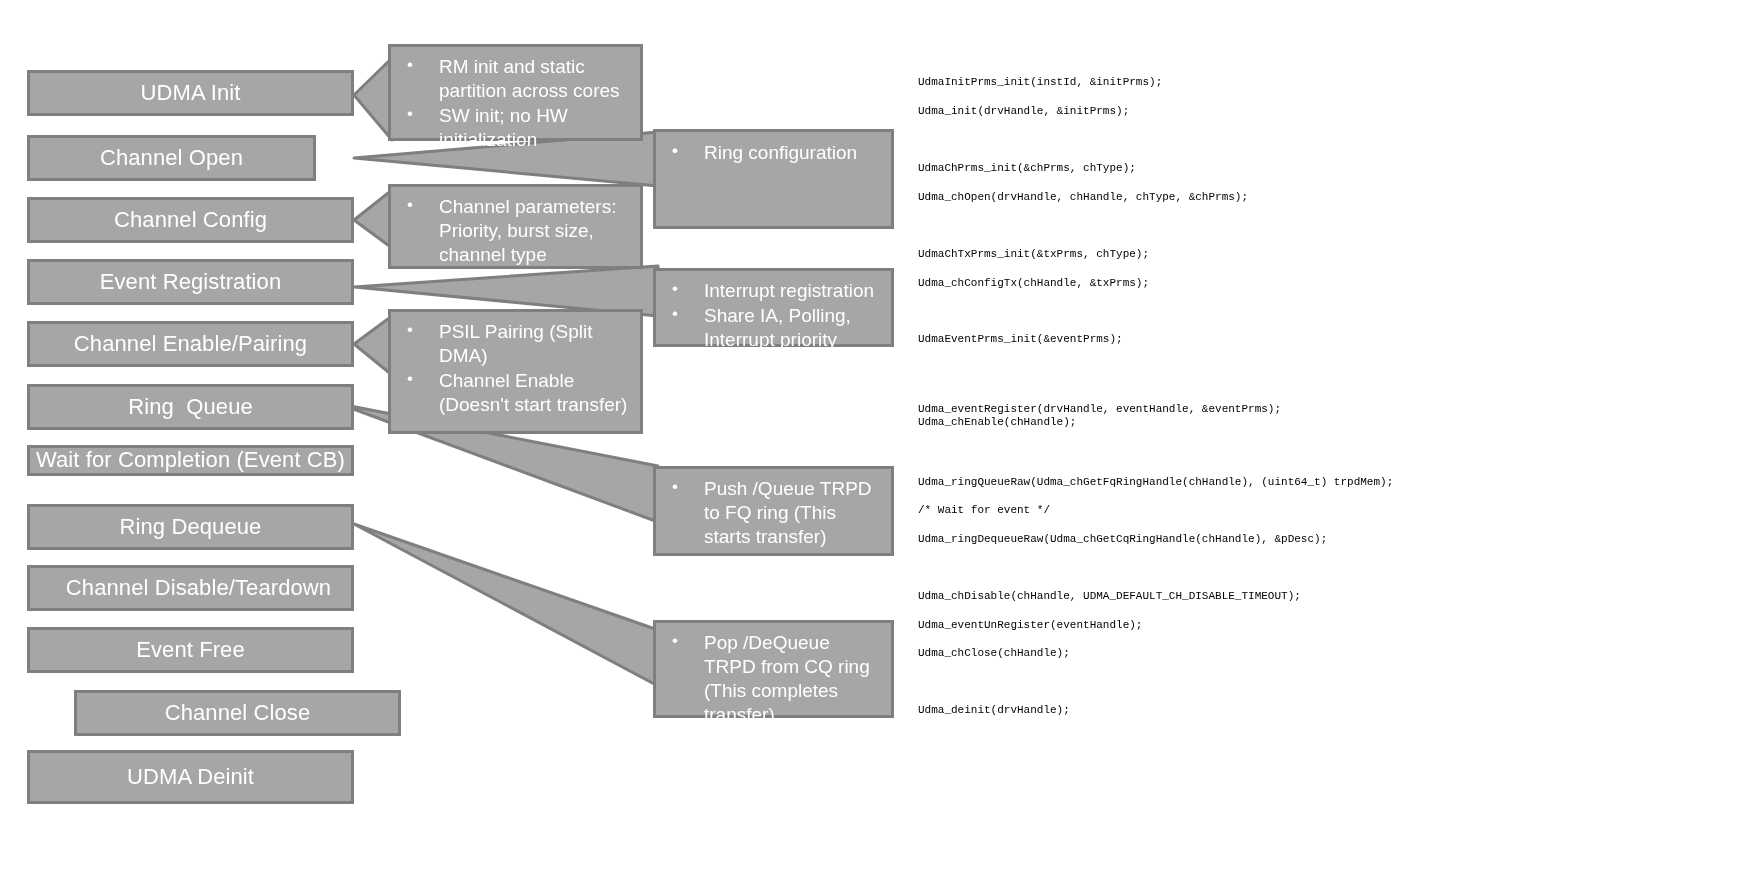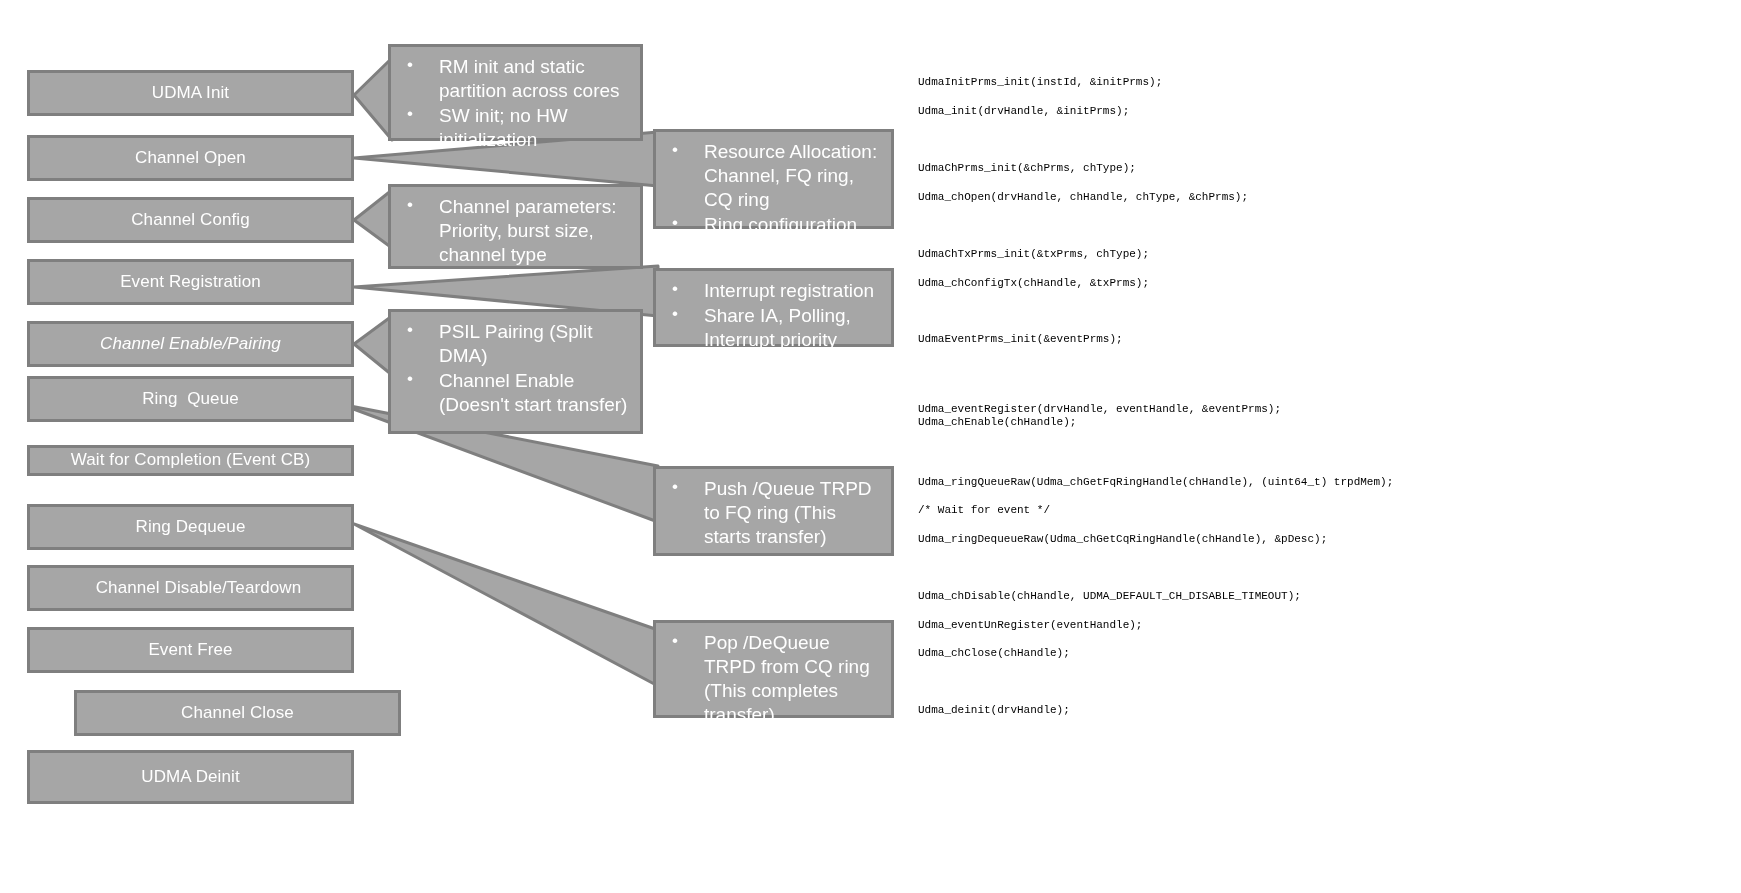--- a/index.html
+++ b/index.html
@@ -12,21 +12,21 @@
   #connectors{position:absolute;left:0;top:0;width:1741px;height:893px;}
 
   
   .flowbox{
     position:absolute;
     background:#a6a6a6;
     border:3px solid #7f7f7f;
     box-sizing:border-box;
     color:#ffffff;
     display:flex;align-items:center;justify-content:center;
-    font-size:17px;
+    font-size:22px;
     letter-spacing:.1px;
     white-space:pre;
     line-height:1.1;
   }
 
   
   .callout{
     position:absolute;
     background:#a6a6a6;
     border:3px solid #7f7f7f;
@@ -75,33 +75,33 @@
     <polygon points="354,344 392,316 392,375" fill="#a6a6a6" stroke="#7f7f7f" stroke-width="3" stroke-linejoin="round"></polygon>
 
     <polygon points="340,404 658,466 658,522" fill="#a6a6a6" stroke="#7f7f7f" stroke-width="3" stroke-linejoin="round"></polygon>
 
     <polygon points="354,524 658,630 658,686" fill="#a6a6a6" stroke="#7f7f7f" stroke-width="3" stroke-linejoin="round"></polygon>
   </svg>
 
   <div class="flowbox" style="left:27px;top:70px;width:327px;height:46px;">
     <span>UDMA Init</span>
   </div>
-  <div class="flowbox" style="left:27px;top:135px;width:327px;height:46px;">
+  <div class="flowbox" style="left:27px;top:135px;width:289px;height:46px;">
     <span>Channel Open</span>
   </div>
   <div class="flowbox" style="left:27px;top:197px;width:327px;height:46px;">
     <span>Channel Config</span>
   </div>
   <div class="flowbox" style="left:27px;top:259px;width:327px;height:46px;">
     <span>Event Registration</span>
   </div>
-  <div class="flowbox" style="left:27px;top:321px;width:327px;height:46px;font-style:italic;">
+  <div class="flowbox" style="left:27px;top:321px;width:327px;height:46px;">
     <span>Channel Enable/Pairing</span>
   </div>
-  <div class="flowbox" style="left:27px;top:376px;width:327px;height:46px;">
+  <div class="flowbox" style="left:27px;top:384px;width:327px;height:46px;">
     <span>Ring  Queue</span>
   </div>
   <div class="flowbox" style="left:27px;top:445px;width:327px;height:31px;">
     <span>Wait for Completion (Event CB)</span>
   </div>
   <div class="flowbox" style="left:27px;top:504px;width:327px;height:46px;">
     <span>Ring Dequeue</span>
   </div>
   <div class="flowbox" style="left:27px;top:565px;width:327px;height:46px;padding-left:16px;">
     <span>Channel Disable/Teardown</span>
@@ -126,21 +126,20 @@
         <span class="bullet">•</span>
         <span>SW init; no HW initialization</span>
       </li>
     </ul>
   </div>
 
   <div class="callout" style="left:653px;top:129px;width:241px;height:100px;">
     <ul>
       <li>
         <span class="bullet">•</span>
-        <span>Resource Allocation: Channel, FQ ring, CQ ring</span>
       </li>
       <li>
         <span class="bullet">•</span>
         <span>Ring configuration</span>
       </li>
     </ul>
   </div>
 
   <div class="callout" style="left:388px;top:184px;width:255px;height:85px;">
     <ul>

